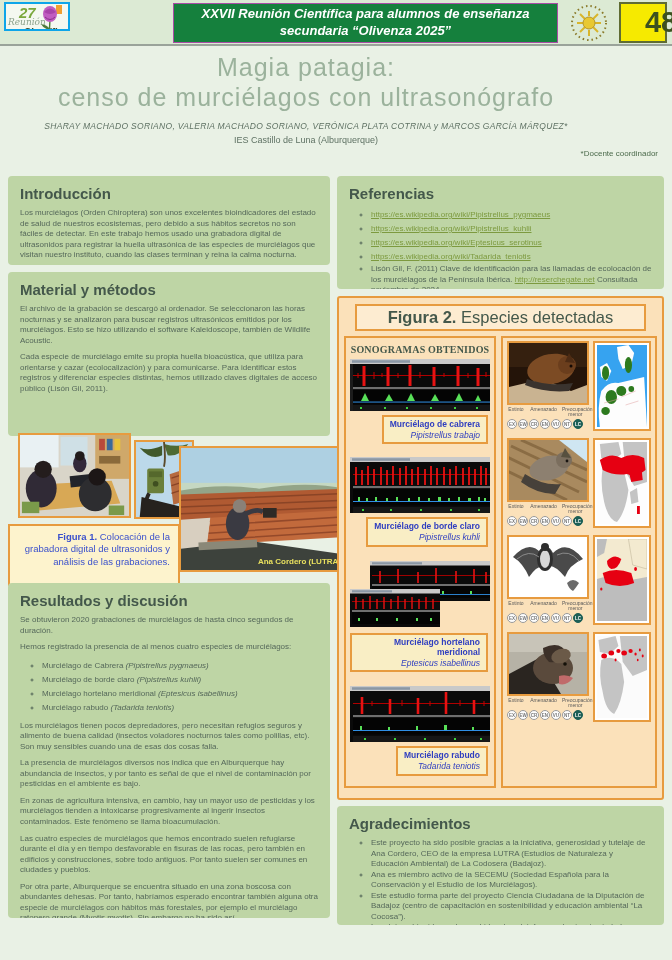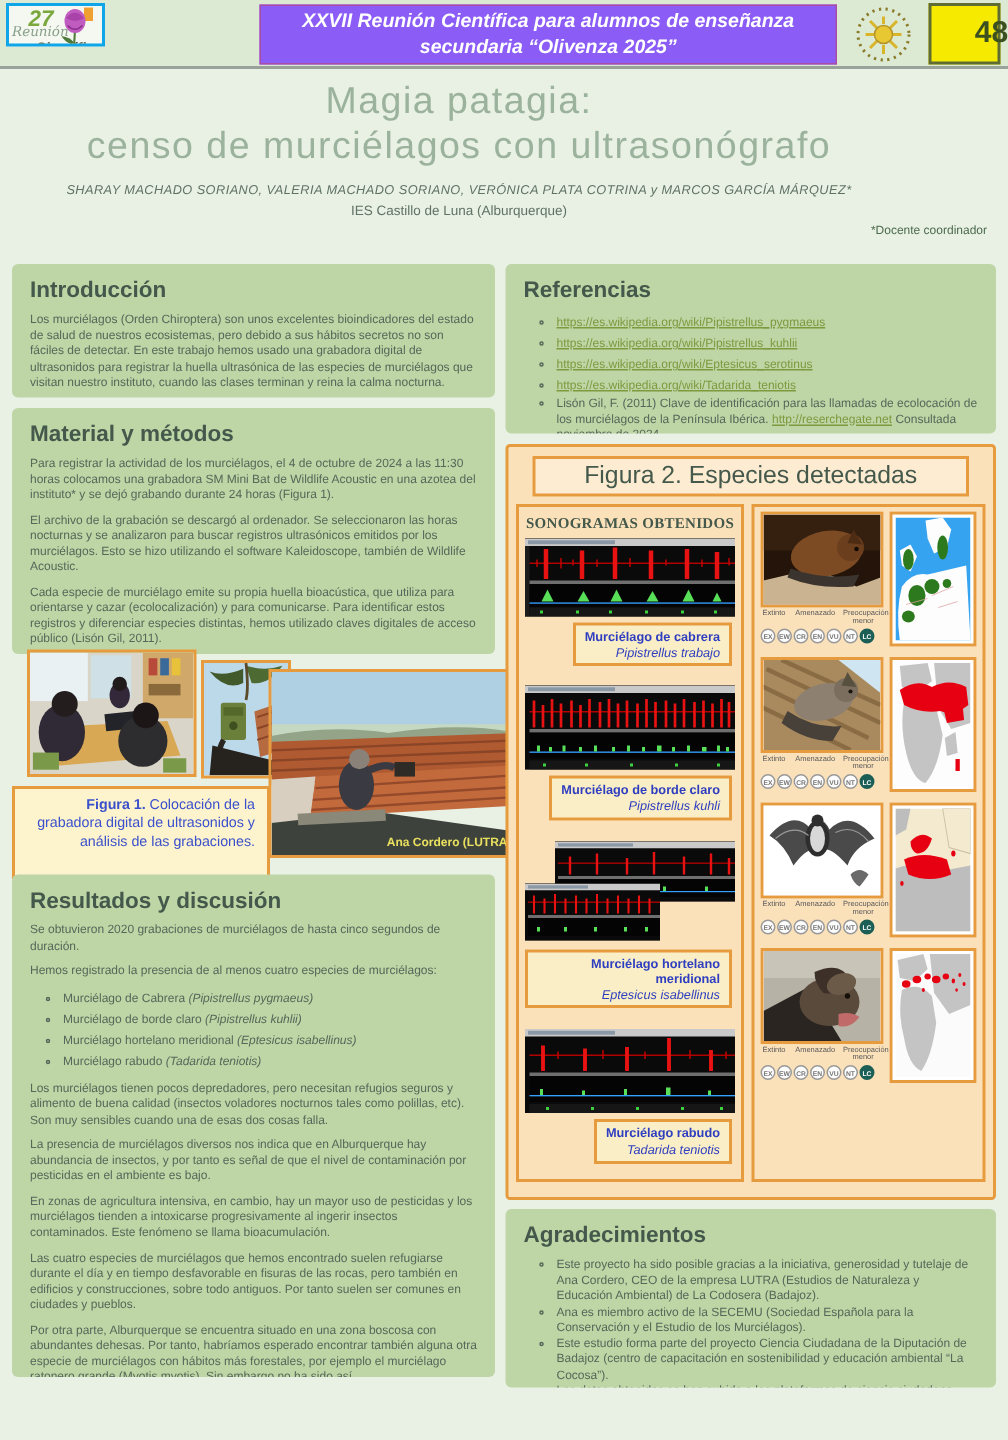--- a/index.html
+++ b/index.html
@@ -8,26 +8,26 @@
     background:#e9f1e5;font-family:"Liberation Sans",sans-serif;
     -webkit-font-smoothing:antialiased;
   }
   
   .header-bar{position:absolute;top:0;left:0;width:672px;height:46px;background:#dcead4;border-bottom:2px solid #9aa39a;box-sizing:border-box;}
   .logo27{position:absolute;left:4px;top:2px;width:66px;height:29px;background:#f4f8f0;border:2px solid #0ea5e9;box-sizing:border-box;overflow:hidden;}
   .logo27 .num{position:absolute;left:13px;top:0px;font-size:15px;font-weight:bold;font-style:italic;color:#7aa83c;}
   .logo27 .script{position:absolute;left:2px;top:13px;font-family:"DejaVu Serif",serif;font-style:italic;font-size:9px;color:#8aa08a;}
   .logo27 .bold{position:absolute;left:18px;top:23px;font-size:10px;font-weight:bold;color:#3f4f2f;}
   .logo27 svg{position:absolute;right:2px;top:0;}
-  .banner{position:absolute;left:173px;top:3px;width:385px;height:40px;background:#8b5cf6;border:1px solid #a94ca6;box-sizing:border-box;
+  .banner{position:absolute;left:173px;top:3px;width:385px;height:40px;background:#15803d;border:1px solid #a94ca6;box-sizing:border-box;
     color:#fff;font-weight:bold;font-style:italic;font-size:13px;line-height:1.3;text-align:center;
     display:flex;flex-direction:column;justify-content:center;}
   .sun-wrap{position:absolute;left:561px;top:2px;width:55px;height:41px;display:flex;align-items:center;justify-content:center;}
   .num-box{position:absolute;left:619px;top:2px;width:48px;height:41px;background:#f6ea00;border:2px solid #5f6c33;box-sizing:border-box;
-    color:#3c511f;font-size:20px;font-weight:bold;display:flex;align-items:center;justify-content:center;padding-left:36px;}
+    color:#3c511f;font-size:29px;font-weight:bold;display:flex;align-items:center;justify-content:center;padding-left:36px;}
   
   .title-wrap{position:absolute;top:52px;left:0;width:612px;text-align:center;}
   .title-line{font-size:25px;font-weight:300;color:#9bb29c;letter-spacing:1px;margin:1px 0;}
   .authors{margin-top:9px;font-size:8.5px;font-style:italic;color:#5f7264;letter-spacing:.3px;}
   .affil{margin-top:4px;font-size:9px;color:#5f7264;}
   .coord-note{position:absolute;right:14px;top:149px;font-size:8px;color:#4c6b4c;}
   
   .gbox{position:absolute;background:#bed5a5;border-radius:4px;padding:9px 12px;box-sizing:border-box;overflow:hidden;}
   .gbox h2{font-size:15px;font-weight:bold;color:#44584b;margin:0 0 6px;}
   .u{}
@@ -46,21 +46,21 @@
   #photo-recorder{left:134px;top:440px;width:60px;height:79px;}
   #photo-rooftop{left:179px;top:446px;width:168px;height:126px;}
   .photo svg{display:block;width:100%;height:100%;}
   .credit{position:absolute;right:4px;bottom:4px;font-size:8px;font-weight:bold;color:#e8e05e;}
   #fig1-caption{position:absolute;left:8px;top:524px;width:172px;height:62px;background:#fdf3cd;border:2px solid #e79b3f;box-sizing:border-box;
      padding:5px 8px;text-align:right;font-size:9.5px;line-height:1.3;color:#3a50cc;}
   #fig1-caption b{font-weight:bold;margin-left:16px;}
   
   #fig2{position:absolute;left:337px;top:296px;width:327px;height:504px;background:#fbe1ba;border:2px solid #e79b3f;border-radius:3px;box-sizing:border-box;}
   .fig2-header{margin:6px 16px 5px;background:#fdecd1;border:2px solid #e79b3f;text-align:center;font-size:16.5px;color:#44584b;padding:2px 0;}
-  .fig2-header b{font-weight:normal;}
+  .fig2-header b{font-weight:bold;}
   .fig2-cols{display:flex;gap:5px;margin:0 5px;height:452px;}
   .sono-panel{width:152px;background:#fbe1ba;border:2px solid #e79b3f;box-sizing:border-box;padding:4px;display:flex;flex-direction:column;}
   .sono-panel h3{margin:2px 0 4px;text-align:center;font-size:10px;font-weight:bold;color:#44584b;letter-spacing:.2px;font-family:Liberation Serif, serif;}
   .dist-panel{flex:1;background:#fbe1ba;border:2px solid #e79b3f;box-sizing:border-box;padding:3px;overflow:hidden;}
   .dist-header{background:#fdecd1;border:2px solid #e79b3f;text-align:center;padding:2px 2px;margin-bottom:4px;}
   .dist-header .dh1{display:block;font-size:9.5px;font-weight:bold;color:#44584b;}
   .dist-header .dh2{display:block;font-size:7.5px;color:#44584b;}
   .sono{width:100%;background:#000;display:block;}
   .sono-group{display:flex;flex-direction:column;}
   .sono-stack{position:relative;height:68px;}
@@ -134,21 +134,20 @@
 </div>
 <div class="coord-note">*Docente coordinador</div>
 
 <div class="gbox" id="box-intro">
   <h2 class="u">Introducción</h2>
   <p>Los murciélagos (Orden Chiroptera) son unos excelentes bioindicadores del estado de salud de nuestros ecosistemas, pero debido a sus hábitos secretos no son fáciles de detectar. En este trabajo hemos usado una grabadora digital de ultrasonidos para registrar la huella ultrasónica de las especies de murciélagos que visitan nuestro instituto, cuando las clases terminan y reina la calma nocturna.</p>
 </div>
 
 <div class="gbox" id="box-material">
   <h2 class="u">Material y métodos</h2>
-  <p>Para registrar la actividad de los murciélagos, el 4 de octubre de 2024 a las 11:30 horas colocamos una grabadora SM Mini Bat de Wildlife Acoustic en una azotea del instituto* y se dejó grabando durante 24 horas (Figura 1).</p>
   <p>El archivo de la grabación se descargó al ordenador. Se seleccionaron las horas nocturnas y se analizaron para buscar registros ultrasónicos emitidos por los murciélagos. Esto se hizo utilizando el software Kaleidoscope, también de Wildlife Acoustic.</p>
   <p>Cada especie de murciélago emite su propia huella bioacústica, que utiliza para orientarse y cazar (ecolocalización) y para comunicarse. Para identificar estos registros y diferenciar especies distintas, hemos utilizado claves digitales de acceso público (Lisón Gil, 2011).</p>
 
 </div>
 
 <div class="photo" id="photo-classroom">
   <svg viewBox="0 0 113 85" preserveAspectRatio="none">
     <rect width="113" height="85" fill="#d9d5c9"></rect>
     <rect x="0" y="0" width="40" height="34" fill="#e9f1f3"></rect>
     <rect x="42" y="2" width="28" height="30" fill="#cfe0e6"></rect>

